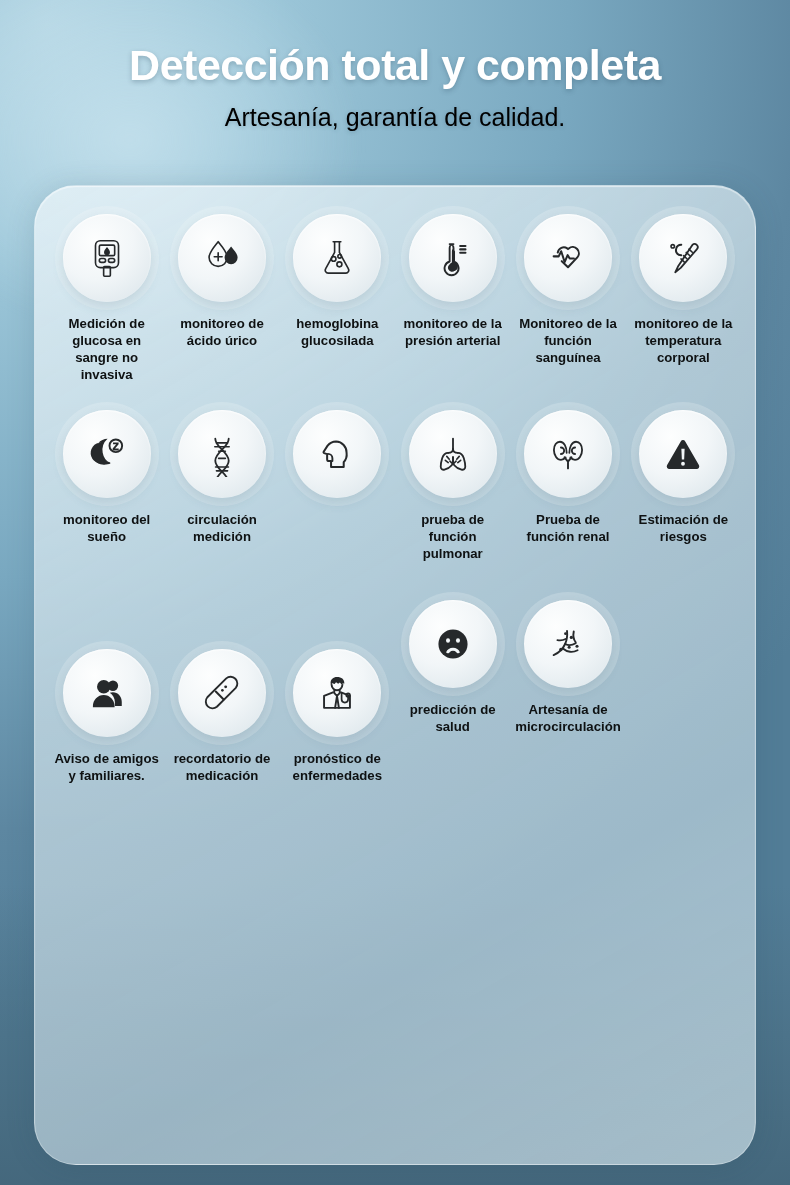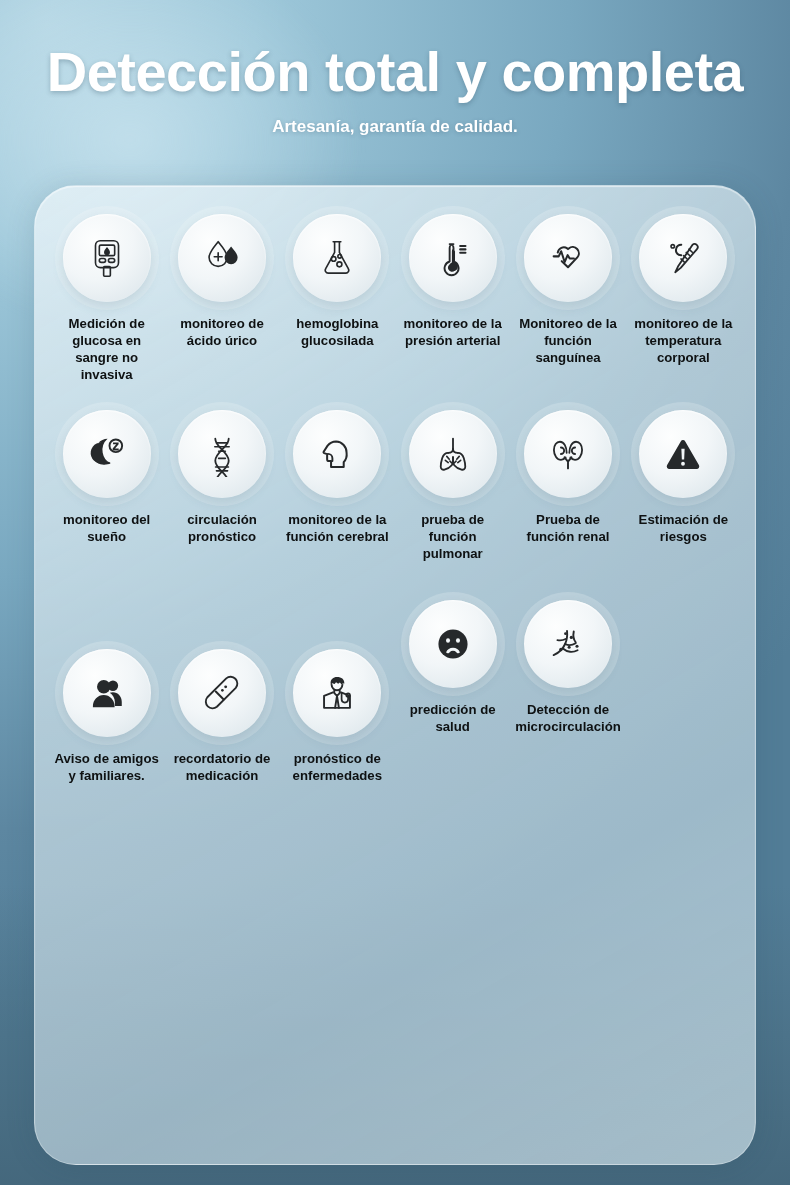--- a/index.html
+++ b/index.html
@@ -44,33 +44,33 @@
   
   #header {
     position: absolute;
     left: 0; right: 0; top: 0;
     text-align: center;
     z-index: 5;
   }
   #title {
     margin: 0;
     padding-top: 42px;
-    font-size: 56px;
+    font-size: 43px;
     font-weight: bold;
     color: #ffffff;
     letter-spacing: -0.5px;
     text-shadow: 0 2px 5px rgba(40,70,90,0.30);
     line-height: 1.08;
   }
   #subtitle {
     margin: 0;
     padding-top: 15px;
-    font-size: 17px;
-    font-weight: bold;
-    color: #ffffff;
+    font-size: 25px;
+    font-weight: normal;
+    color: #000000;
     text-shadow: 0 1px 4px rgba(40,70,90,0.28);
   }
 
   
   #card {
     position: absolute;
     left: 34px;
     top: 185px;
     width: 722px;
     height: 980px;
@@ -245,31 +245,30 @@
     </div>
 
     <div class="cell cell-r1">
       <div class="icon-circle">
         <svg viewBox="0 0 48 48">
           <path class="ico-stroke" style="stroke-width:1.9" d="M17 8c0 9 14 14 14 23s-14 14-14 23"></path>
           <path class="ico-stroke" style="stroke-width:1.9" d="M31 8c0 9-14 14-14 23s14 14 14 23" transform="translate(0,0)"></path>
           <path class="ico-stroke" d="M18.2 12.4h11.6M16.5 16.4h15M17.3 37.6h13.4M18.2 41.6h11.6M20.5 21.1h7M20.5 28.6h7"></path>
         </svg>
       </div>
-      <div class="cell-label">circulación pronóstico</div>
+      <div class="cell-label">circulación medición</div>
     </div>
 
     <div class="cell cell-r2">
       <div class="icon-circle">
         <svg viewBox="0 0 48 48">
           <path class="ico-stroke" style="stroke-width:2.1" d="M34 22.8A11.4 11.4 0 0023 11a11.6 11.6 0 00-8.8 4.3l-4.1 6.3a1 1 0 00.5 1.5l3.1 1v5.3a2 2 0 002 2h2.1v6.2H31V32.5a12 12 0 003-9.7z"></path>
           <path class="ico-stroke" style="stroke-width:2" d="M14.6 23.9a4.6 4.6 0 014.6 4.6v2.9"></path>
         </svg>
       </div>
-      <div class="cell-label">monitoreo de la función cerebral</div>
     </div>
 
     <div class="cell cell-r2">
       <div class="icon-circle">
         <svg viewBox="0 0 48 48">
           <path class="ico-stroke" style="stroke-width:1.9" d="M24 8v10.5"></path>
           <path class="ico-stroke" style="stroke-width:1.9" d="M24 18.5c0 3-2.3 4.3-5 4.3M24 18.5c0 3 2.3 4.3 5 4.3"></path>
           <path class="ico-stroke" style="stroke-width:1.9" d="M19 22.8c-3.3 0-5.2 2.2-6.3 5.6-1 3.2-1.5 6.6-1.5 9a3 3 0 003.9 2.9c3.5-1 6-2.6 7.6-4.6 1-1.3 1.3-2.9 1.3-4.5v-4"></path>
           <path class="ico-stroke" style="stroke-width:1.9" d="M29 22.8c3.3 0 5.2 2.2 6.3 5.6 1 3.2 1.5 6.6 1.5 9a3 3 0 01-3.9 2.9c-3.5-1-6-2.6-7.6-4.6-1-1.3-1.3-2.9-1.3-4.5v-4"></path>
           <path class="ico-stroke" d="M17.5 26.5l2.6 2.9M16 30.6l3 2.3M20.8 31.4l2 2M30.5 26.5l-2.6 2.9M32 30.6l-3 2.3M27.2 31.4l-2 2"></path>
@@ -360,19 +359,19 @@
           <path class="ico-stroke" style="stroke-width:2" d="M19 29c4 3.5 10 4.2 15 1.5"></path>
           <path class="ico-stroke" style="stroke-width:2" d="M30 11c-.8 4-.5 8 2 11.2"></path>
           <path class="ico-stroke" style="stroke-width:2" d="M13 20c3 .5 6 .2 8.5-1.2"></path>
           <circle class="ico-fill" cx="16.6" cy="29.8" r="1.8"></circle>
           <circle class="ico-fill" cx="27.5" cy="17.2" r="1.7"></circle>
           <circle class="ico-fill" cx="25.2" cy="27.3" r="1.6"></circle>
           <circle class="ico-fill" cx="33.4" cy="26.3" r="1.6"></circle>
           <circle class="ico-fill" cx="21.4" cy="13.2" r="1.5"></circle>
         </svg>
       </div>
-      <div class="cell-label">Detección de microcirculación</div>
+      <div class="cell-label">Artesanía de microcirculación</div>
     </div>
 
 
 
   </div>
 </div>
 
 </body></html>

